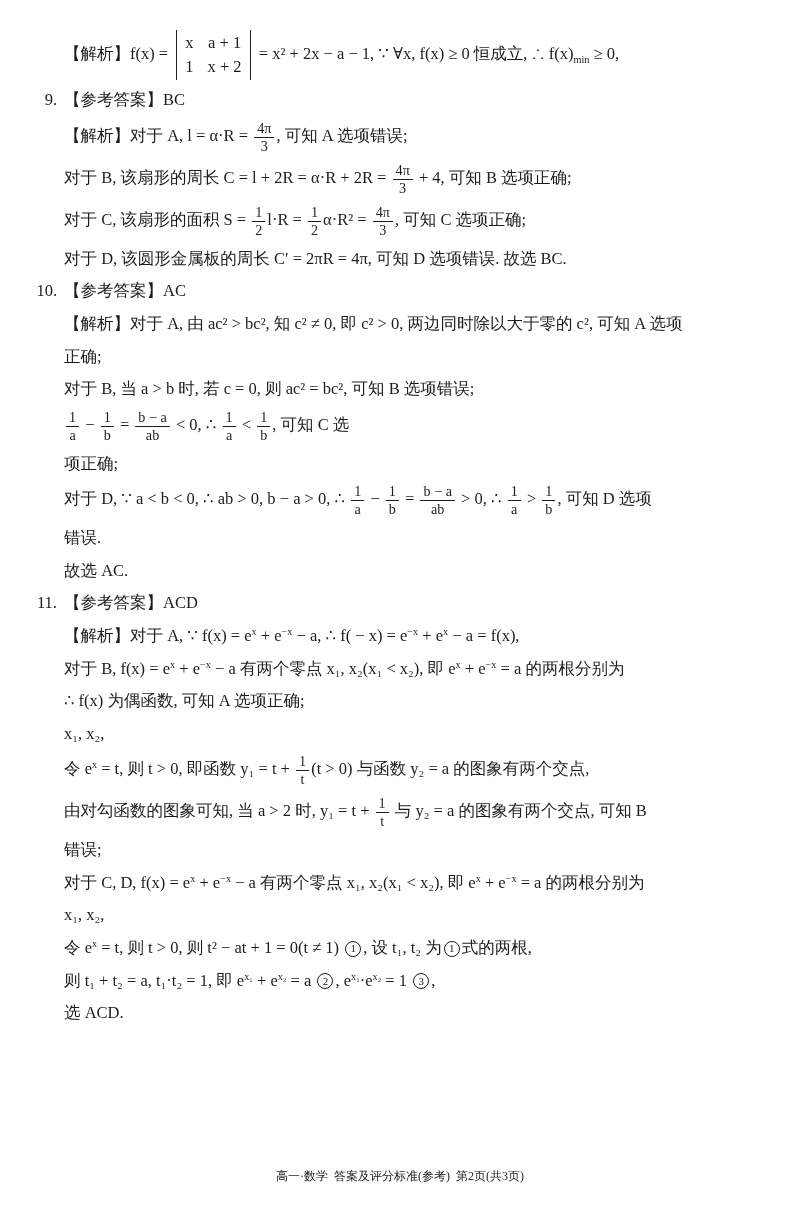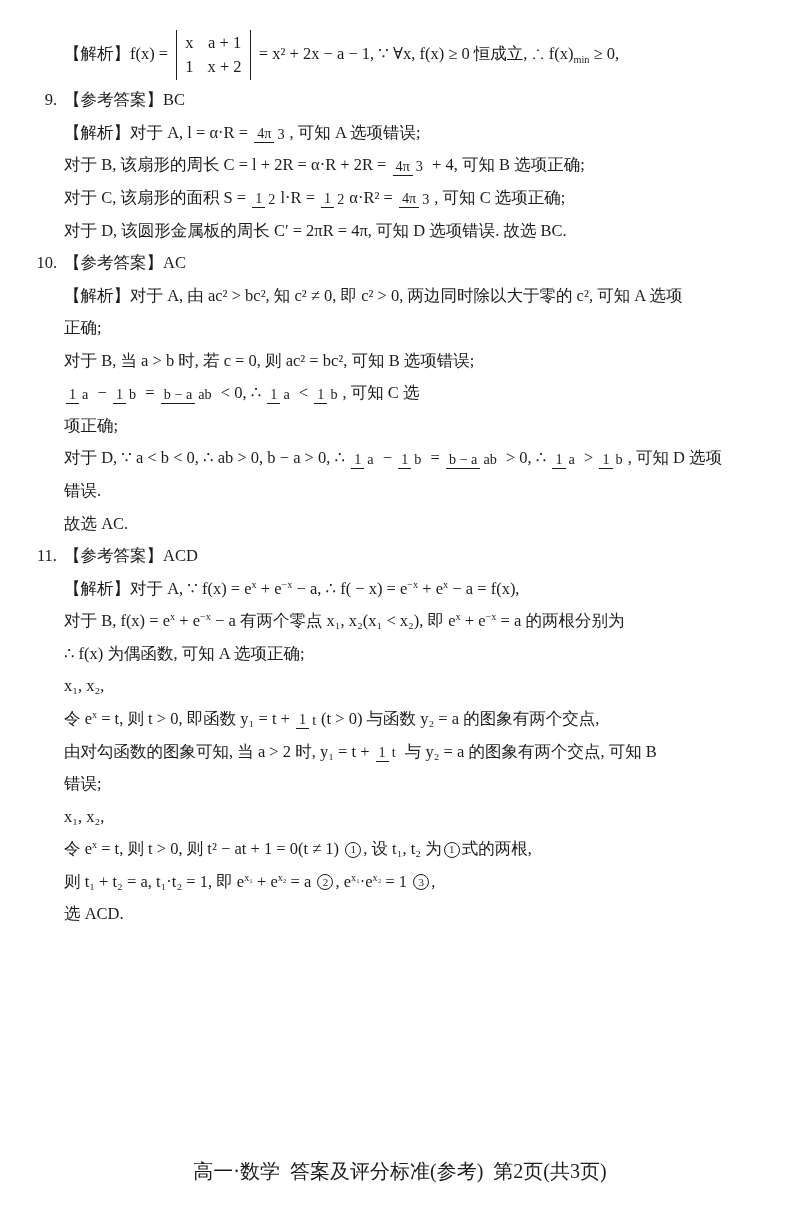--- a/index.html
+++ b/index.html
@@ -35,21 +35,21 @@
     line-height: 0;
   }
   .sub {
     font-size: 0.62em;
     vertical-align: sub;
     line-height: 0;
     margin-top: 44px;
   }
   .frac {
     display: inline-flex;
-    flex-direction: row;
+    flex-direction: column;
     align-items: center;
     vertical-align: middle;
     font-size: 0.86em;
     line-height: 1.2;
     margin: 0 2px;
   }
   .frac .fnum { border-bottom: 1px solid #1c1c1c; padding: 0 3px; }
   .frac .fden { padding: 0 3px; }
   .det {
     display: inline-flex;
@@ -82,21 +82,21 @@
     font-size: 11px;
     line-height: 1;
     vertical-align: 1px;
     margin: 0 2px;
   }
   .footer {
     position: absolute;
     bottom: 42px;
     left: 0; right: 0;
     text-align: center;
-    font-size: 20px;
+    font-size: 12px;
     white-space: pre;
   }
 </style>
 </head>
 <body>
 
 <div class="doc">
   <div>
       <div class="line"><span class="txt">【解析】f(x) = </span><span class="det">
           <span class="det-grid">
@@ -172,20 +172,21 @@
       <div class="line"><span class="txt">x₁, x₂,</span></div>
       <div class="line"><span class="txt">令 e</span><span class="sup">x</span><span class="txt"> = t, 则 t &gt; 0, 即函数 y₁ = t + </span><span class="frac">
           <span class="fnum">1</span>
           <span class="fden">t</span>
         </span><span class="txt">(t &gt; 0) 与函数 y₂ = a 的图象有两个交点,</span></div>
       <div class="line"><span class="txt">由对勾函数的图象可知, 当 a &gt; 2 时, y₁ = t + </span><span class="frac">
           <span class="fnum">1</span>
           <span class="fden">t</span>
         </span><span class="txt"> 与 y₂ = a 的图象有两个交点, 可知 B</span></div>
       <div class="line"><span class="txt">错误;</span></div>
+      <div class="line"><span class="txt">对于 C, D, f(x) = e</span><span class="sup">x</span><span class="txt"> + e</span><span class="sup">−x</span><span class="txt"> − a 有两个零点 x₁, x₂(x₁ &lt; x₂), 即 e</span><span class="sup">x</span><span class="txt"> + e</span><span class="sup">−x</span><span class="txt"> = a 的两根分别为</span></div>
       <div class="line"><span class="txt">x₁, x₂,</span></div>
       <div class="line"><span class="txt">令 e</span><span class="sup">x</span><span class="txt"> = t, 则 t &gt; 0, 则 t² − at + 1 = 0(t ≠ 1) </span><span class="circ">1</span><span class="txt">, 设 t₁, t₂ 为</span><span class="circ">1</span><span class="txt">式的两根,</span></div>
       <div class="line"><span class="txt">则 t₁ + t₂ = a, t₁·t₂ = 1, 即 e</span><span class="sup">x₁</span><span class="txt"> + e</span><span class="sup">x₂</span><span class="txt"> = a </span><span class="circ">2</span><span class="txt">, e</span><span class="sup">x₁</span><span class="txt">·e</span><span class="sup">x₂</span><span class="txt"> = 1 </span><span class="circ">3</span><span class="txt">,</span></div>
       <div class="line"><span class="txt">选 ACD.</span></div>
     </div>
 </div>
 
 <div class="footer">高一·数学  答案及评分标准(参考)  第2页(共3页)</div>
 
 </body></html>

